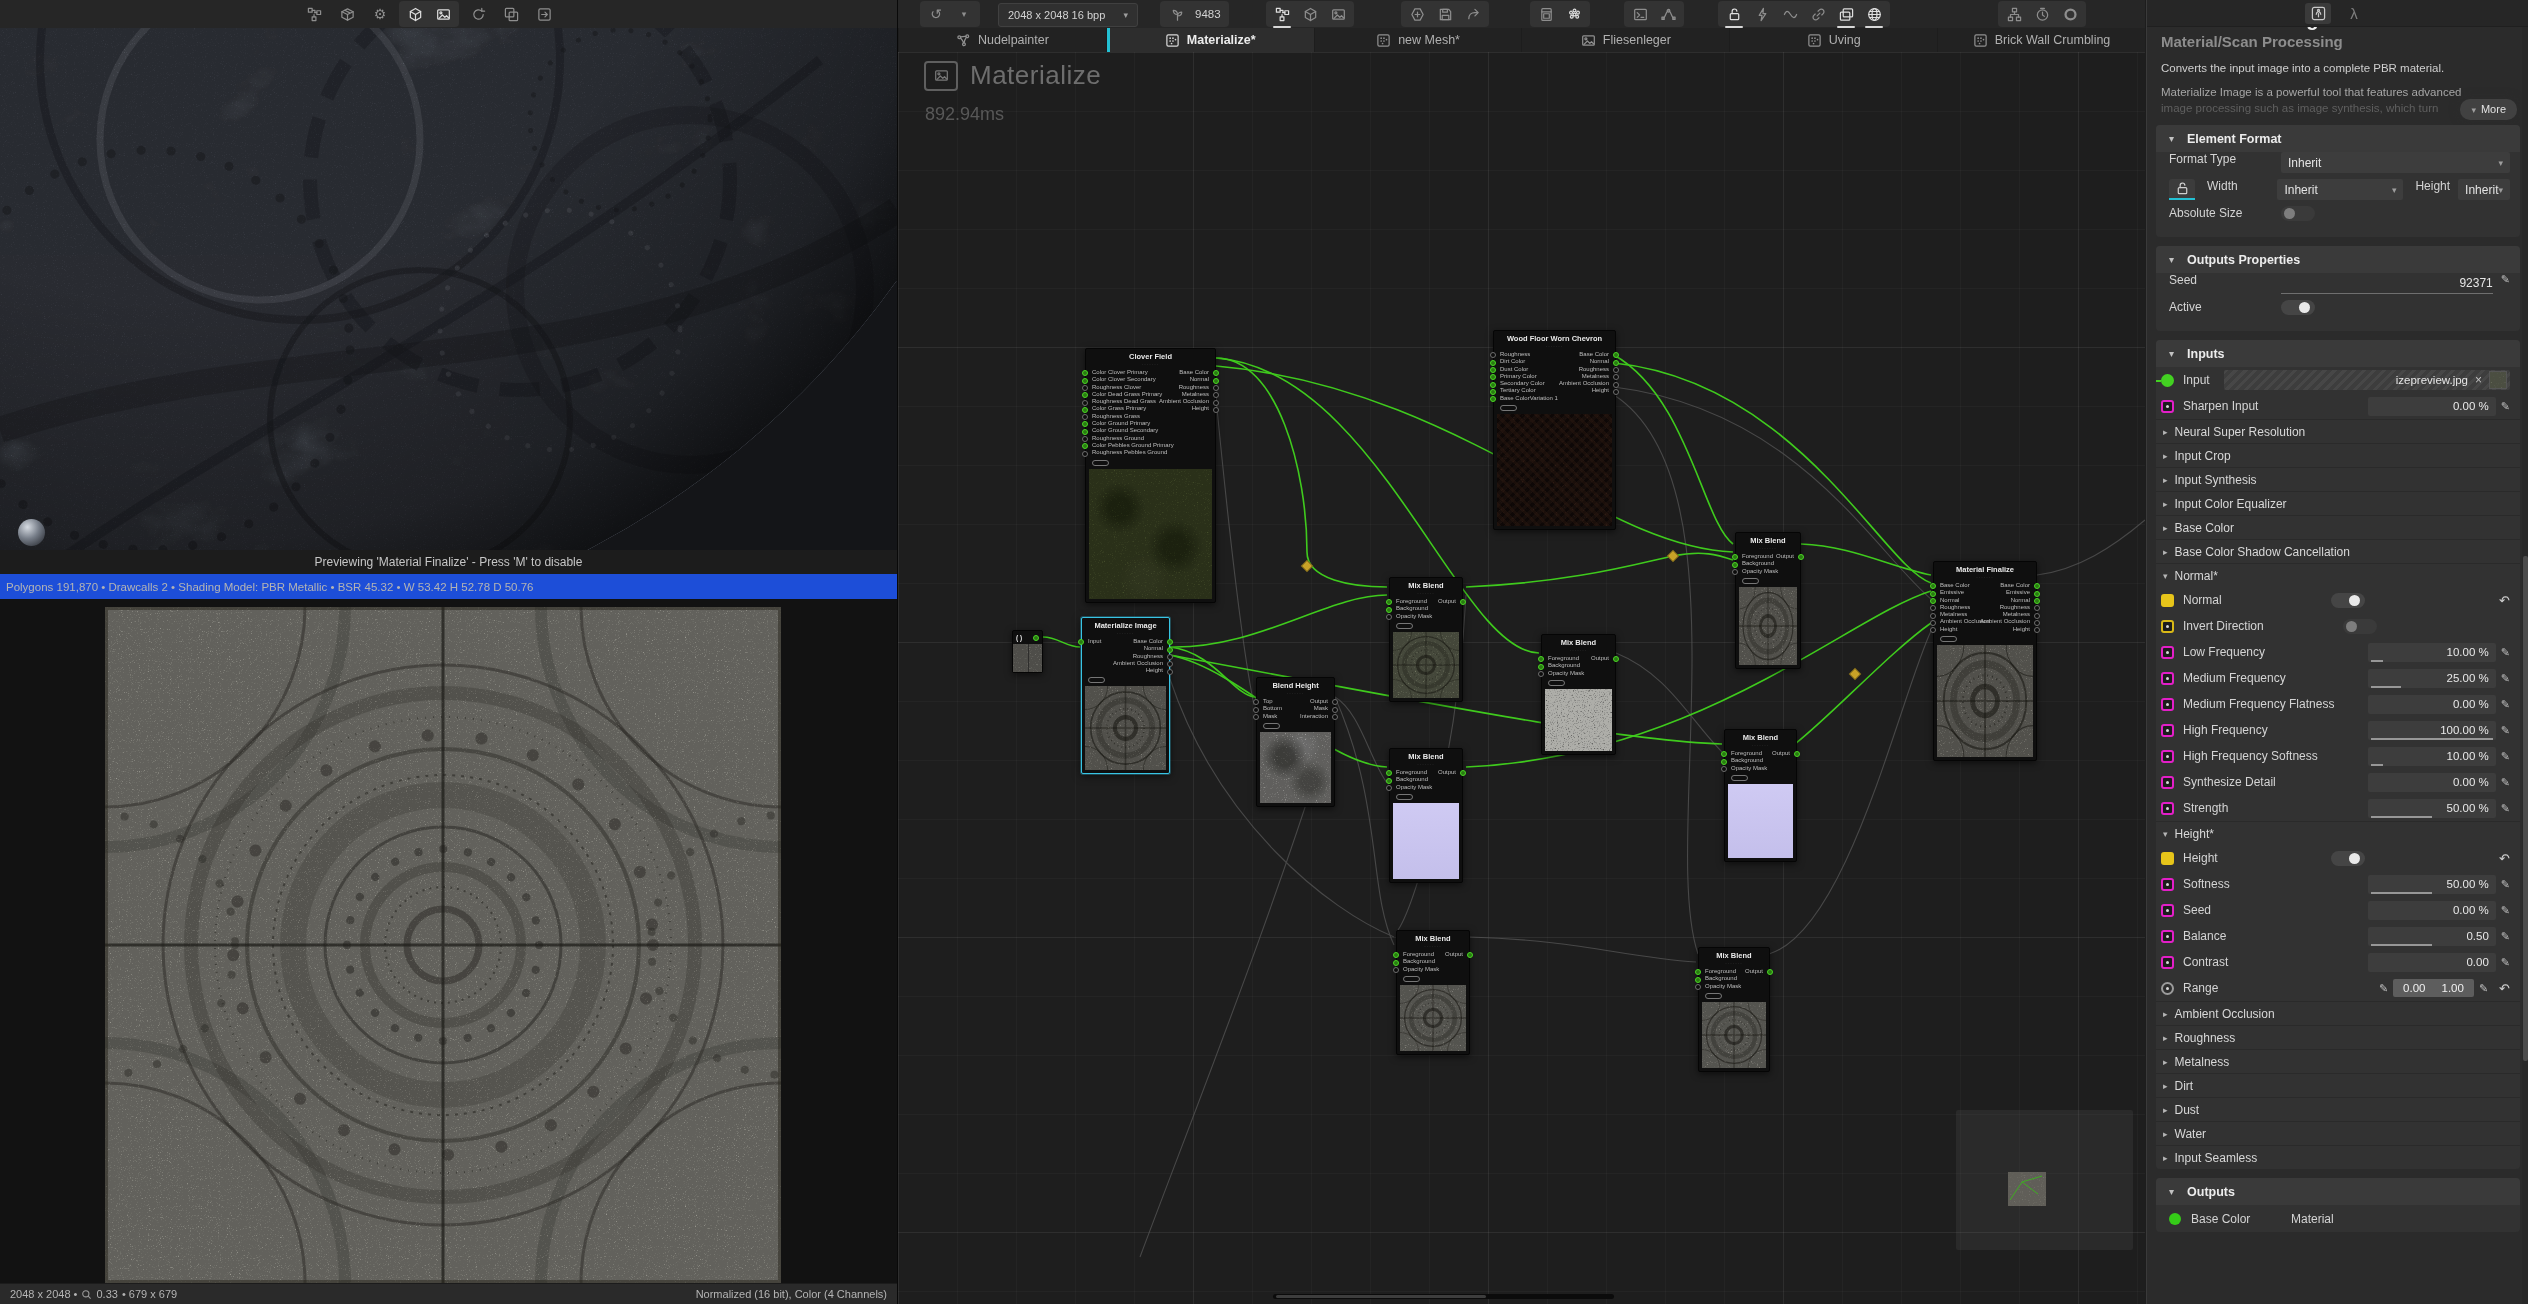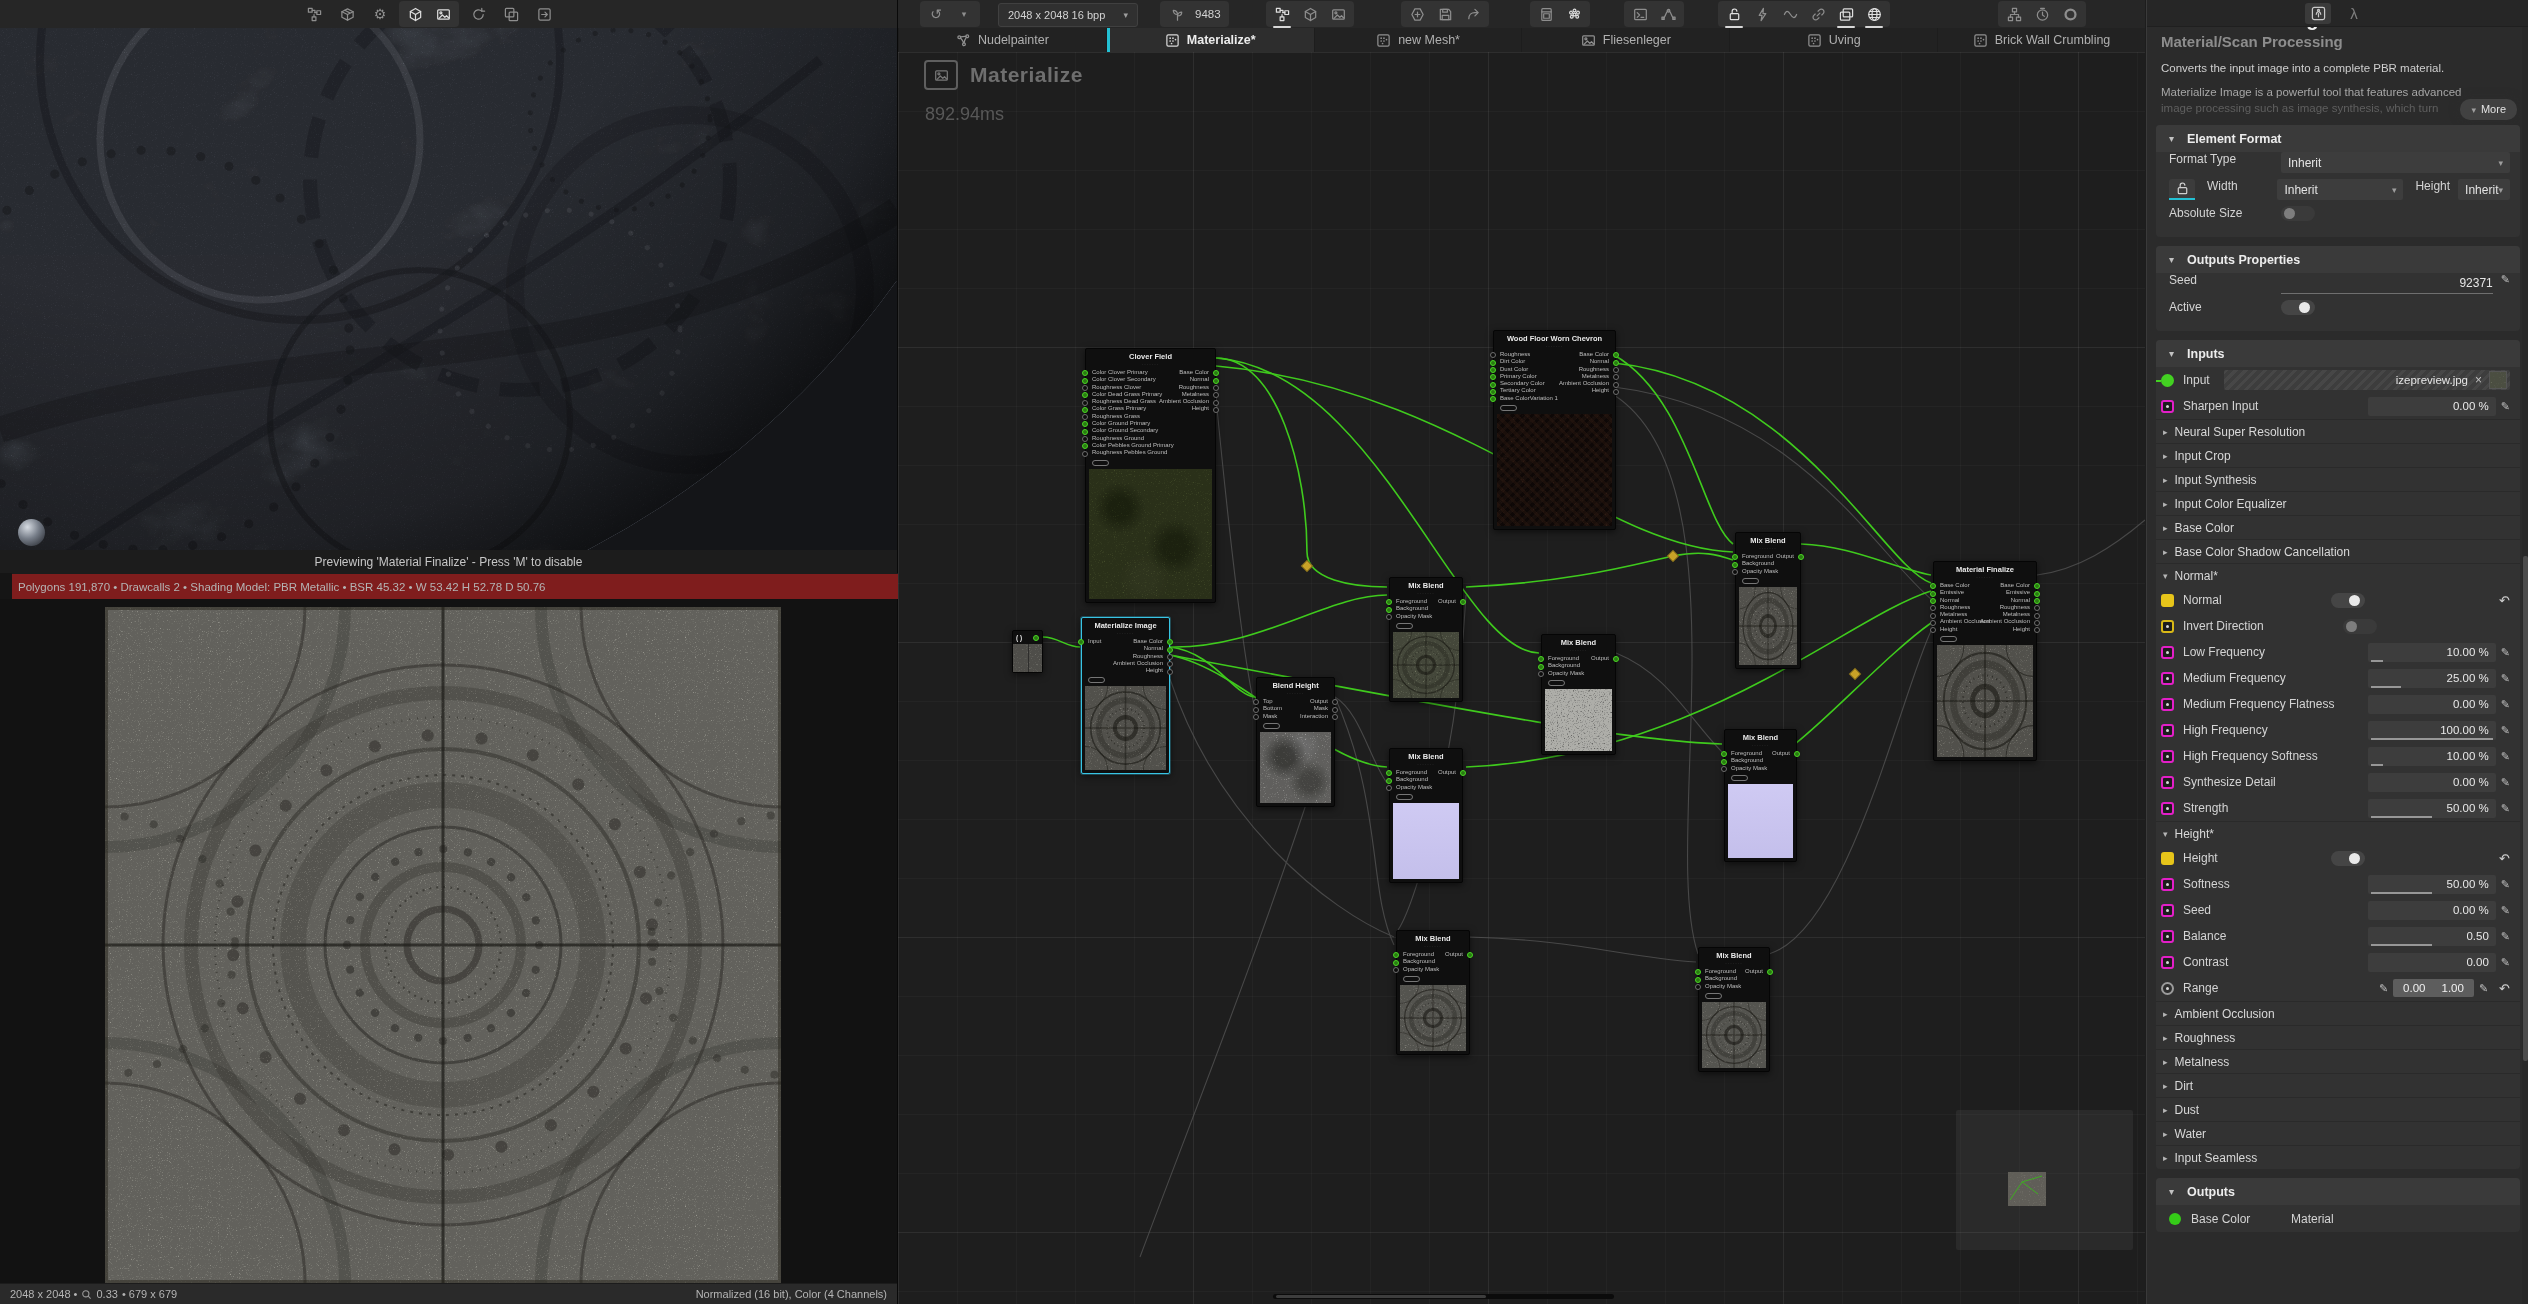--- a/index.html
+++ b/index.html
@@ -11,21 +11,21 @@
   #left{position:absolute;left:0;top:0;width:897px;height:1304px;background:#151515;border-right:1px solid #090909}
   #lp-toolbar{position:absolute;left:0;top:0;width:100%;height:28px;background:#262626;border-bottom:1px solid #1d1d1d;display:flex;align-items:center}
   #lp-icons{display:flex;align-items:center;gap:5px;margin-left:300px}
   .tbtn{width:28px;height:24px;display:flex;align-items:center;justify-content:center;color:#8e8e8e;border-radius:3px;position:relative;flex:none}
   .tbtn.bright{color:#dedede}
   .tbtn.uni{font-size:14px;line-height:1}
   .tbtn.on::after{content:'';position:absolute;bottom:-2px;left:5px;right:5px;height:2px;background:#d8d8d8;border-radius:1px}
   .tgrp{display:flex;align-items:center;background:#333333;border-radius:4px;padding:0 2px;height:26px}
   #view3d{position:absolute;left:0;top:28px;width:897px;height:522px;background:#141518;overflow:hidden}
   #preview-strip{position:absolute;left:0;top:550px;width:897px;height:23px;background:#1c1c1c;display:flex;align-items:center;justify-content:center;font-size:12px;color:#c6c6c6}
-  #stats3d{position:absolute;left:12px;top:573px;width:897px;height:26px;background:#7f1d1d;border-top:1px solid #1c1c1c;display:flex;align-items:center;padding-left:6px;box-sizing:border-box;font-size:11.5px;color:#b4b4b4}
+  #stats3d{position:absolute;left:0;top:573px;width:897px;height:26px;background:#1d4ed8;border-top:1px solid #1c1c1c;display:flex;align-items:center;padding-left:6px;box-sizing:border-box;font-size:11.5px;color:#b4b4b4}
   #gizmo{position:absolute;left:18px;top:491px;width:27px;height:27px;border-radius:50%;background:radial-gradient(circle at 35% 30%,#d6dbe2,#767d88 45%,#2c2f36 90%)}
   #view2d{position:absolute;left:0;top:599px;width:897px;height:684px;background:#121212;overflow:hidden}
   #stats2d{position:absolute;left:0;top:1283px;width:897px;height:21px;background:#2a2a2a;border-top:1px solid #1c1c1c;display:flex;align-items:center;justify-content:space-between;padding:0 10px;box-sizing:border-box;font-size:11px;color:#b4b4b4}
   #stats2d .lft{display:flex;align-items:center;gap:4px}
   
   #center{position:absolute;left:898px;top:0;width:1247px;height:1304px}
   #ct{position:absolute;left:0;top:0;width:100%;height:28px;background:#262626;border-bottom:1px solid #1c1c1c}
   #ct .tgrp{position:absolute;top:1px}
   .dd{display:flex;align-items:center;gap:10px;height:22px;background:#303030;border:1px solid #404040;border-radius:3px;padding:0 9px;font-size:11px;color:#d2d2d2}
   .ddcaret{color:#9e9e9e;font-size:9px}
@@ -33,21 +33,21 @@
   .tab{flex:1;display:flex;align-items:center;justify-content:center;gap:7px;font-size:12.5px;color:#b0b0b0;border-left:1px solid #1d1d1d;position:relative;cursor:default}
   .tab .tab-icon{color:#909090;display:flex}
   .tab.active{background:#2d2d2d;color:#ececec;font-weight:bold}
   .tab.active .tab-icon{color:#d8d8d8}
   .tab.active::before{content:'';position:absolute;left:0;top:0;bottom:0;width:3px;background:#23c0d3}
   #graph{position:absolute;left:0;top:52px;width:1247px;height:1252px;background-color:#1e1e1e;overflow:hidden;
     background-image:linear-gradient(rgba(255,255,255,.028) 1px,transparent 1px),linear-gradient(90deg,rgba(255,255,255,.028) 1px,transparent 1px),linear-gradient(rgba(255,255,255,.045) 1px,transparent 1px),linear-gradient(90deg,rgba(255,255,255,.045) 1px,transparent 1px);
     background-size:59px 59px,59px 59px,295px 295px,295px 295px}
   #gtitle{position:absolute;left:26px;top:8px;display:flex;align-items:center;gap:12px;color:#6e6e6e}
   #gtitle .gt-ico{width:30px;height:26px;border:2.5px solid #5f5f5f;border-radius:4px;display:flex;align-items:center;justify-content:center;color:#787878}
-  #gtitle .gt-text{font-size:21px;font-weight:bold;letter-spacing:.5px}
+  #gtitle .gt-text{font-size:26px;font-weight:normal;letter-spacing:.5px}
   #gtime{position:absolute;left:27px;top:52px;font-size:18px;color:#585858}
   #wires{position:absolute;left:0;top:0;pointer-events:none}
   
   .node{position:absolute;background:#0f0f0f;border:1px solid #050505;border-radius:2px;box-shadow:0 2px 7px rgba(0,0,0,.55)}
   .node.sel{border:1.5px solid #38c4e4;box-shadow:0 0 0 1px rgba(56,196,228,.3),0 2px 8px rgba(0,0,0,.6)}
   .n-title{font-size:7.5px;font-weight:bold;color:#e9e9e9;text-align:center;padding:3px 8px 1px;line-height:1.2}
   .n-sub{text-align:center;color:#4e4e4e;font-size:4.5px;line-height:5px;letter-spacing:1px}
   .n-rows{padding:2px 5px 1px}
   .n-row{position:relative;height:7.3px;font-size:6px;color:#bdbdbd;line-height:7.3px;white-space:nowrap}
   .n-in{position:absolute;left:1px}

